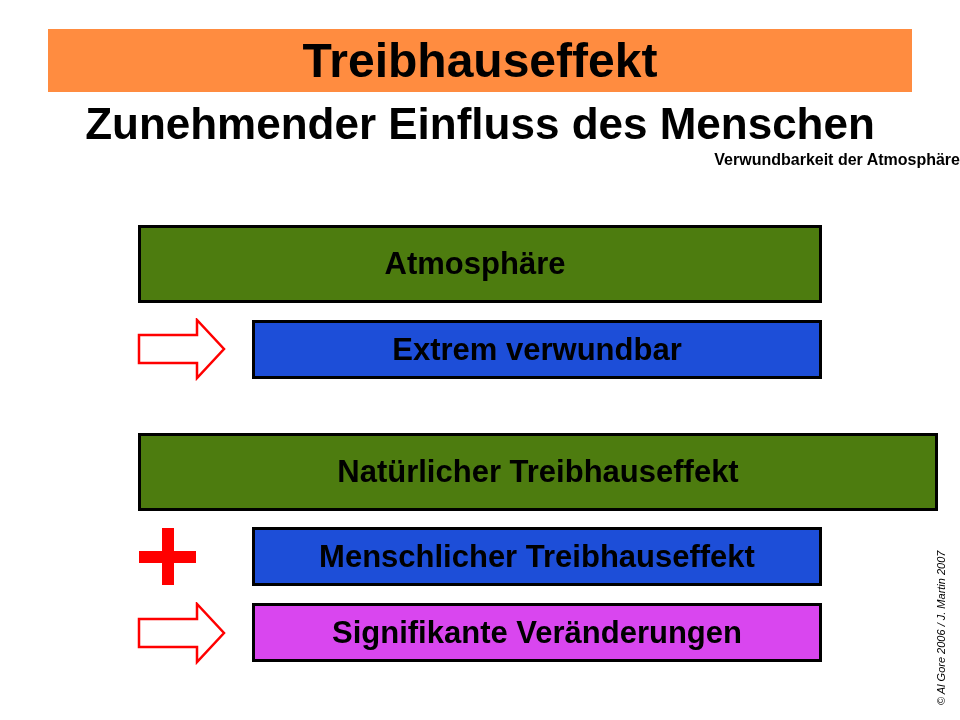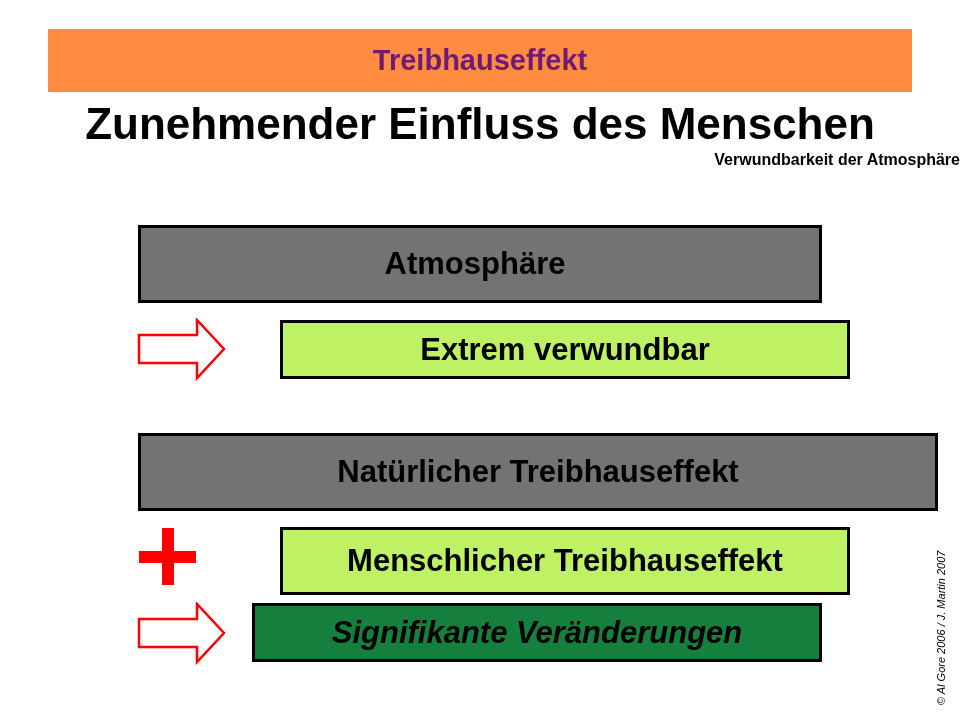--- a/index.html
+++ b/index.html
@@ -1,24 +1,24 @@
 <!DOCTYPE html>
 <html><head>
   <meta charset="utf-8">
   <style>
     html, body { margin:0; padding:0; }
     body { width:960px; height:720px; background:#ffffff; position:relative; overflow:hidden; font-family:"Liberation Sans", sans-serif; }
     .banner { position:absolute; left:48px; top:29px; width:864px; height:63px; background:#ff8c40; display:flex; align-items:center; justify-content:center; }
-    .banner-title { color:#701a75; font-weight:bold; font-size:29px; letter-spacing:0px; }
+    .banner-title { color:#000000; font-weight:bold; font-size:48px; letter-spacing:0px; }
     .subtitle { position:absolute; left:0; width:960px; top:99px; text-align:center; font-size:44px; font-weight:bold; color:#000; }
     .subsub { position:absolute; left:0; width:960px; top:151px; text-align:right; font-size:16px; font-weight:bold; color:#000; }
     .box { position:absolute; box-sizing:border-box; border:3px solid #000; display:flex; align-items:center; justify-content:center; font-weight:bold; color:#000; font-size:31px; }
-    .blue { background:#737373;text-align:center; }
-    .purple { background:#bef264;margin-left:28px; }
-    .red { background:#15803d;font-style:italic; }
+    .blue { background:#4d7c0f;text-align:center; }
+    .purple { background:#1d4ed8; }
+    .red { background:#d946ef; }
     .icon { position:absolute; }
     .copyright { position:absolute; left:935px; top:705px; transform-origin:0 0; transform:rotate(-90deg); white-space:nowrap; font-size:11px; font-style:italic; color:#000; }
   </style>
 </head>
 <body>
 
 <div class="banner">
   <span class="banner-title">Treibhauseffekt</span>
 </div>
 <div class="subtitle">Zunehmender Einfluss des Menschen</div>
@@ -38,21 +38,21 @@
 
 <div class="box blue" style="left:138px; top:433px; width:800px; height:78px;">
   <span>Natürlicher Treibhauseffekt</span>
 </div>
 
 <svg class="icon" style="left:139px; top:528px;" width="58" height="58">
   <rect x="0" y="23" width="57" height="12" fill="#ff0000"></rect>
   <rect x="23" y="0" width="12" height="57" fill="#ff0000"></rect>
 </svg>
 
-<div class="box purple" style="left:252px; top:527px; width:570px; height:68px;">
+<div class="box purple" style="left:252px; top:527px; width:570px; height:59px;">
   <span>Menschlicher Treibhauseffekt</span>
 </div>
 
 <svg class="icon" style="left:137px; top:602px;" width="90" height="64">
   <polygon points="2,17 60,17 60,2 87,31 60,60 60,45 2,45" fill="#ffffff" stroke="#ff0000" stroke-width="2.5"></polygon>
 </svg>
 
 <div class="box red" style="left:252px; top:603px; width:570px; height:59px;">
   <span>Signifikante Veränderungen</span>
 </div>

